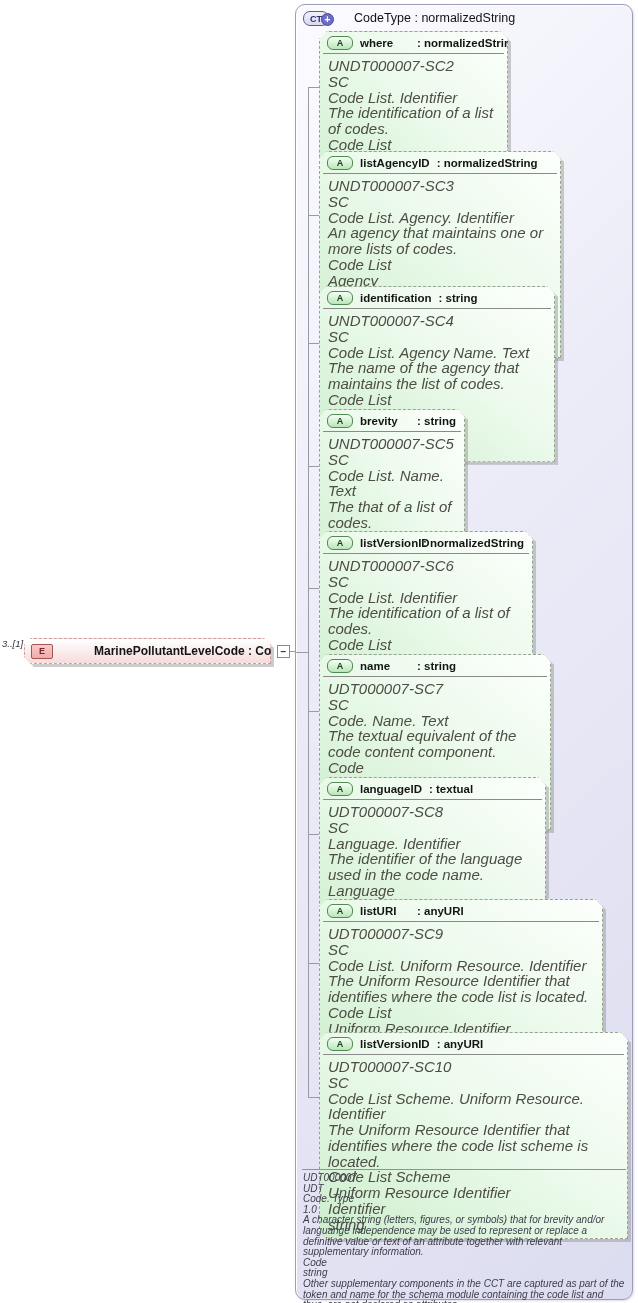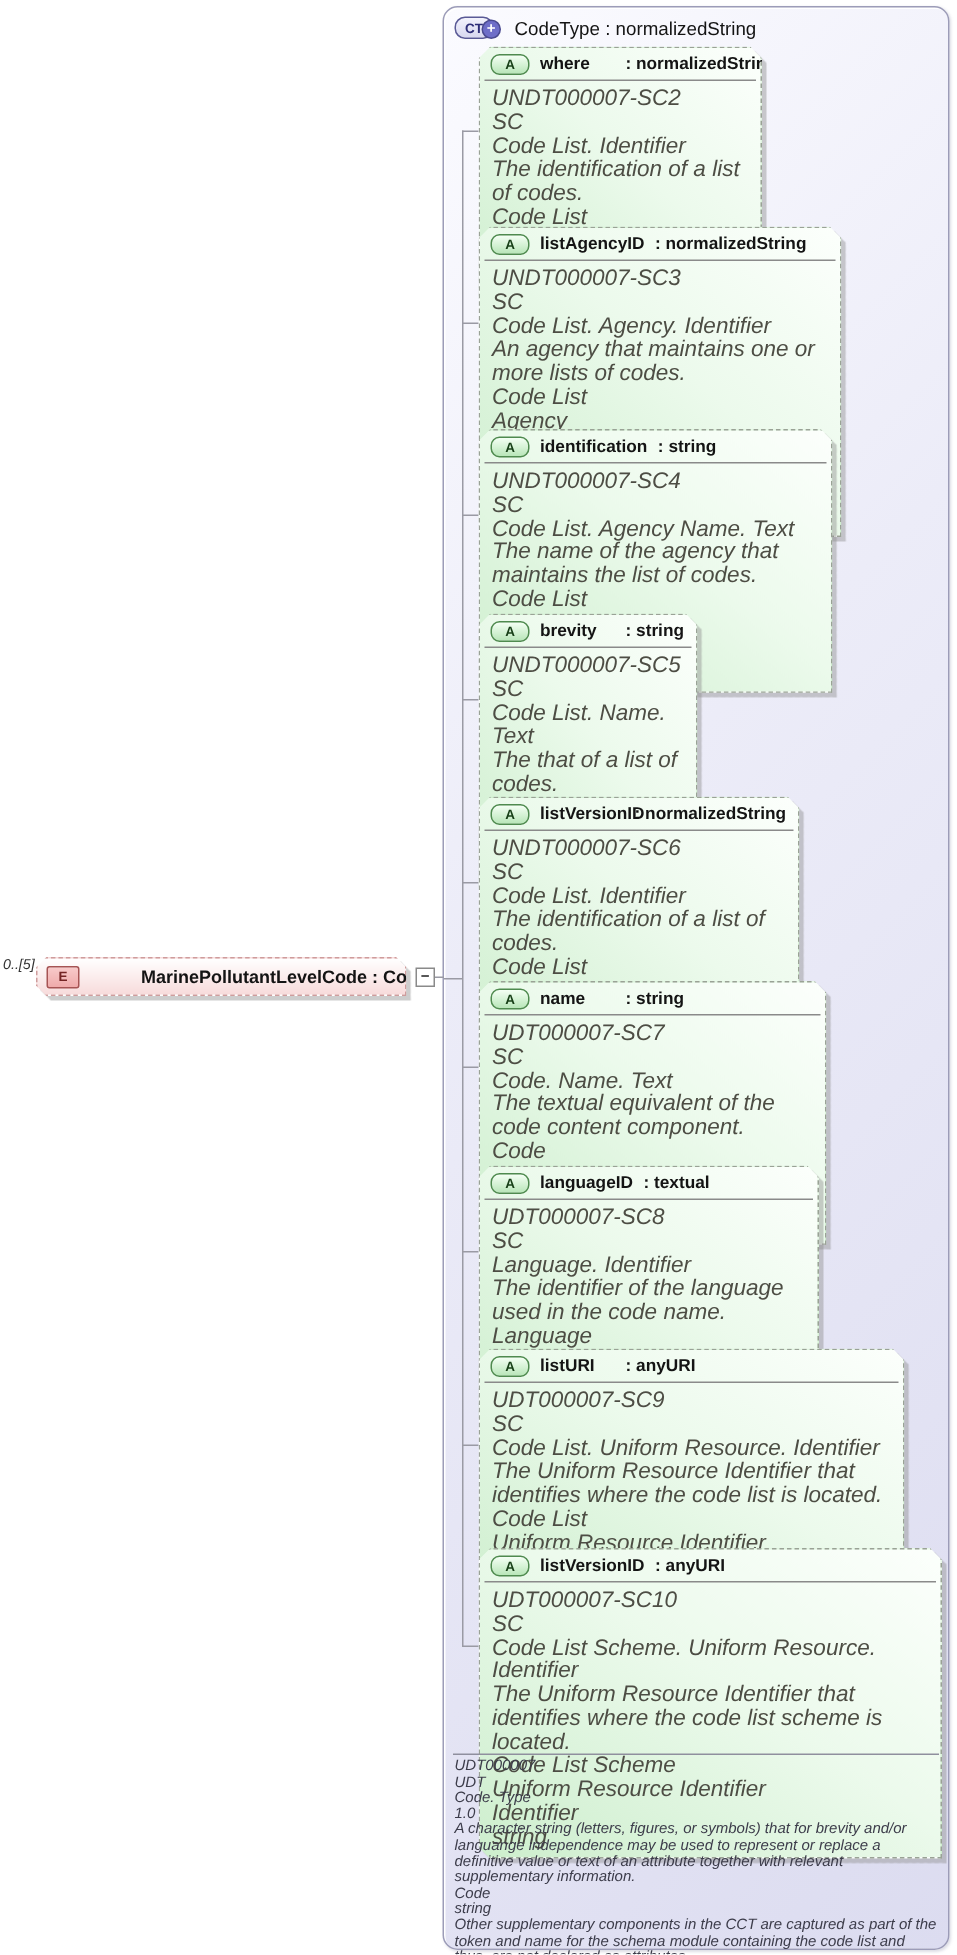--- a/index.html
+++ b/index.html
@@ -7,21 +7,21 @@
     position:relative; width:638px; height:1303px;
     font-family:"Liberation Sans", sans-serif; overflow:hidden; background:#fff;
   }
   
   .ct-box {
     position:absolute; left:295px; top:4px; width:336px; height:1294px;
     border:1px solid #9c9cb8; border-radius:10px;
     background:linear-gradient(135deg,#fbfbff 0%,#ececf8 40%,#dcdcf0 100%);
     box-shadow:inset 1px 1px 0 #ffffff, 1px 1px 2px rgba(120,120,150,.25);
   }
-  .ct-head { position:absolute; left:7px; top:6px; display:flex; align-items:center; gap:8px; }
+  .ct-head { position:absolute; left:7px; top:6px; display:flex; align-items:flex-start; gap:19px; }
   .ct-icon {
     position:relative; display:inline-flex; align-items:center; justify-content:center;
     width:24px; height:13px; border:1.4px solid #5a5a96; border-radius:7px;
     background:linear-gradient(#f2f2fc,#d8d8f0);
     font-size:9px; font-weight:bold; color:#2e2e78; letter-spacing:0;
   }
   .ct-plus {
     position:absolute; right:-6px; top:1px; width:11px; height:11px; border-radius:50%;
     background:#6e6ec8; color:#ffffff; font-size:10px; font-weight:bold;
     display:flex; align-items:center; justify-content:center; line-height:0;
@@ -303,21 +303,21 @@
     <div class="ct-footer">UDT000007
 UDT
 Code. Type
 1.0
 A character string (letters, figures, or symbols) that for brevity and/or languange independence may be used to represent or replace a definitive value or text of an attribute together with relevant supplementary information.
 Code
 string
 Other supplementary components in the CCT are captured as part of the token and name for the schema module containing the code list and thus, are not declared as attributes.</div>
   </div>
 
-  <div class="cardinality">0..[5]</div>
+  <div class="cardinality">3..[1]</div>
 
   <div class="elem-wrap">
     <div class="elem-box">
       <span class="e-icon">E</span>
       <span class="elem-label">MarinePollutantLevelCode : CodeType</span>
     </div>
   </div>
 
   <div class="elem-linkout"></div>
   <div class="collapse-handle">−</div>

